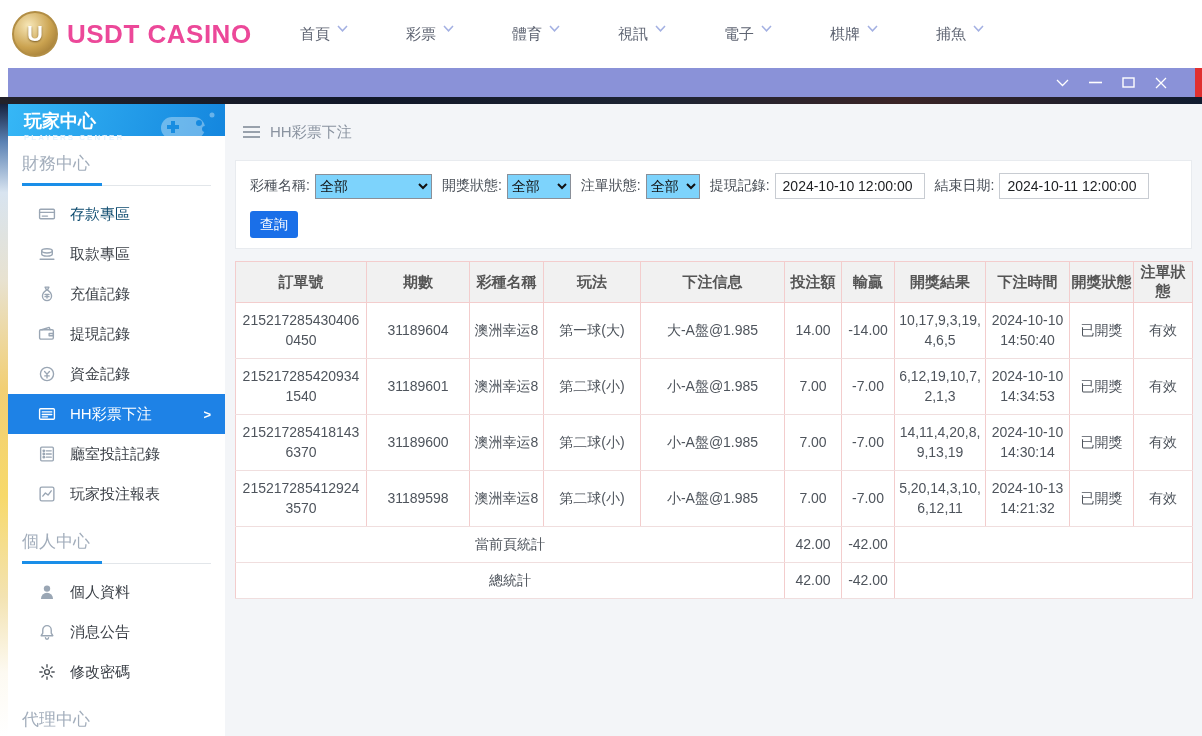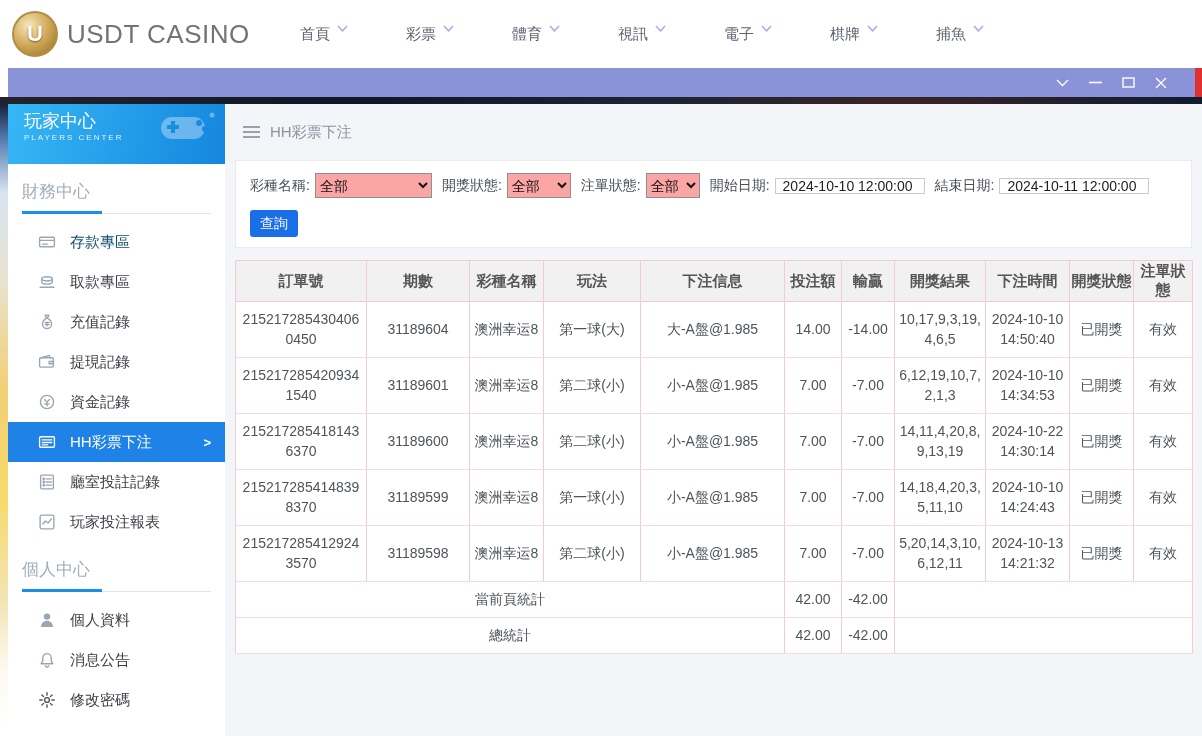--- a/index.html
+++ b/index.html
@@ -11,38 +11,38 @@
   }
   
   .topnav { height:68px; background:#fff; display:flex; align-items:center; }
   .logo { display:flex; align-items:center; gap:9px; margin-left:12px; width:248px; cursor:pointer; }
   .logo-emblem{
     width:46px; height:46px; border-radius:50%;
     background:radial-gradient(circle at 35% 30%, #f7e7b8, #caa24f 55%, #8f6a2c);
     border:2px solid #b28e45; display:flex; align-items:center; justify-content:center;
   }
   .logo-emblem span{ color:#fff; font-weight:bold; font-size:22px; text-shadow:0 1px 2px #7a5a20; }
-  .logo-text{ font-size:26px; font-weight:400; color:#737373; letter-spacing:.5px; white-space:nowrap; }
+  .logo-text{ font-size:26px; font-weight:700; color:#ec4899; letter-spacing:.5px; white-space:nowrap; }
   .nav-menu{ display:flex; gap:58px; margin-left:40px; color:#5e6472; font-size:15px; }
   .nav-item{ display:flex; gap:7px; cursor:pointer; white-space:nowrap; }
   
   .titlebar-row{ height:29px; display:flex; }
   .left-gap{ width:8px; background:#fff; }
   .titlebar{ flex:1; background:#8a92d8; display:flex; align-items:center; justify-content:flex-end; gap:19px; }
   .winctl{ display:flex; align-items:center; justify-content:center; width:14px; cursor:pointer; }
   .red-strip{ width:7px; height:100%; background:#e03030; margin-left:8px; }
   .dark-strip{ height:7px; background:linear-gradient(90deg,#23222a,#101728 30%,#1d2433 55%,#3a2426 75%,#101c30); }
   
   .app-row{ display:flex; height:632px; }
   .bg-left-strip{ width:8px;
     background:linear-gradient(180deg,#15223f 0%,#5b82b4 6%,#d8e4f0 14%,#e8e2d0 28%,#f2cf74 45%,#f7d96a 62%,#f3e3b2 78%,#fdfaf2 90%,#ffffff 100%); }
   
   .sidebar{ width:217px; background:#fff; overflow:hidden; }
-  .sidebar-header{ height:60px; background:linear-gradient(105deg,#36b7f6,#1486de);
-    color:#fff; padding:6px 0 18px 16px; position:relative; }
+  .sidebar-header{ height:32px; background:linear-gradient(105deg,#36b7f6,#1486de);
+    color:#fff; padding:6px 0 18px 16px; position:relative;font-weight:bold; }
   .sb-title{ font-size:18px; line-height:22px; }
   .sb-subtitle{ font-size:8px; letter-spacing:2px; color:#e3f2fe; margin-top:1px; }
   .sb-deco{ position:absolute; right:8px; top:5px; opacity:.35; }
   .sb-group-header{ color:#a2adbb; font-size:17px; margin:16px 14px 8px 14px; }
   .sb-underline{ position:relative; height:3px; margin:0 14px 8px 14px; }
   .sb-underline::before{ content:""; position:absolute; left:0; top:0; width:80px; height:3px; background:#1a8ee8; }
   .sb-underline::after{ content:""; position:absolute; left:80px; right:0; bottom:0; height:1px; background:#e2e6ea; }
   .sb-item{ height:40px; display:flex; align-items:center; padding-left:30px; gap:14px;
     font-size:15px; color:#3a3f46; cursor:pointer; position:relative; }
   .sb-item .icon{ width:18px; height:18px; color:#9aa6b4; flex:0 0 18px; }
@@ -54,24 +54,24 @@
   .sb-item .arrow{ position:absolute; right:14px; color:#fff; font-weight:bold; font-size:13px; }
   
   .content{ flex:1; background:#f3f5f8; padding:0 10px; overflow:hidden; }
   .breadcrumb{ height:56px; display:flex; align-items:center; gap:10px; color:#8a93a0; font-size:15px; padding-left:8px; }
   .hamburger{ width:17px; height:12px; display:inline-block; cursor:pointer; }
   .hamburger i{ display:block; width:17px; height:2px; background:#98a1ac; box-shadow:0 5px 0 #98a1ac,0 10px 0 #98a1ac; }
   .filter-card{ background:#fff; border:1px solid #e8ebef; padding:12px 14px 10px 14px; }
   .filter-row{ display:flex; align-items:center; font-size:14px; color:#4a5058; white-space:nowrap; }
   .filter-row label{ margin-right:5px; }
   .filter-row .gap{ width:10px; }
-  .sel{ height:25px; border:1px solid #8a8f98; background:#fca5a5; font-size:14px; color:#111;
+  .sel{ height:25px; border:1px solid #8a8f98; background:#7dd3fc; font-size:14px; color:#111;
         font-family:"Liberation Sans","DejaVu Sans",sans-serif; }
   .sel.wide{ width:117px; } .sel.mid{ width:64px; } .sel.small{ width:54px; }
-  .date-input{ width:150px; height:16px; border:1px solid #c8ccd2; font-size:14px; padding:0 7px; color:#1c1e21;
+  .date-input{ width:150px; height:26px; border:1px solid #c8ccd2; font-size:14px; padding:0 7px; color:#1c1e21;
         font-family:"Liberation Sans","DejaVu Sans",sans-serif; }
   .search-btn{ margin-top:12px; min-width:48px; height:27px; background:#1a6fe8; color:#fff; border:none;
         border-radius:3px; font-size:14px; cursor:pointer; padding:0 10px;
         font-family:"Liberation Sans","DejaVu Sans",sans-serif; }
   
   .bets-table{ margin-top:12px; border-collapse:collapse; width:957px; background:#fff;
         font-size:14px; color:#4e545c; table-layout:fixed; }
   .bets-table th{ background:#f1f1f1; height:38px; font-weight:bold; font-size:15px; color:#555;
         border:1px solid #f3cdcd; padding:1px; }
   .bets-table td{ text-align:center; border:1px solid #f3cdcd; border-top-color:#f0dede; border-bottom-color:#f0dede;
@@ -327,21 +327,21 @@
           <label>開獎狀態:</label>
           <select class="sel mid">
             <option>全部</option>
           </select>
           <span class="gap"></span>
           <label>注單狀態:</label>
           <select class="sel small">
             <option>全部</option>
           </select>
           <span class="gap"></span>
-          <label>開始日期:</label>
+          <label>提現記錄:</label>
           <input class="date-input" type="text" value="2024-10-10 12:00:00" style="">
           <span class="gap"></span>
           <label>結束日期:</label>
           <input class="date-input" type="text" value="2024-10-11 12:00:00" style="">
         </div>
         <button class="search-btn">查詢</button>
       </section>
 
       <table class="bets-table">
         <colgroup id="cols">
@@ -401,34 +401,21 @@
             </tr>
             <tr class="data-row">
               <td>2152172854181436370</td>
               <td>31189600</td>
               <td>澳洲幸运8</td>
               <td>第二球(小)</td>
               <td>小-A盤@1.985</td>
               <td>7.00</td>
               <td>-7.00</td>
               <td>14,11,4,20,8,9,13,19</td>
-              <td>2024-10-22 14:30:14</td>
-              <td>已開獎</td>
-              <td>有效</td>
-            </tr>
-            <tr class="data-row">
-              <td>2152172854148398370</td>
-              <td>31189599</td>
-              <td>澳洲幸运8</td>
-              <td>第一球(小)</td>
-              <td>小-A盤@1.985</td>
-              <td>7.00</td>
-              <td>-7.00</td>
-              <td>14,18,4,20,3,5,11,10</td>
-              <td>2024-10-10 14:24:43</td>
+              <td>2024-10-10 14:30:14</td>
               <td>已開獎</td>
               <td>有效</td>
             </tr>
             <tr class="data-row">
               <td>2152172854129243570</td>
               <td>31189598</td>
               <td>澳洲幸运8</td>
               <td>第二球(小)</td>
               <td>小-A盤@1.985</td>
               <td>7.00</td>

